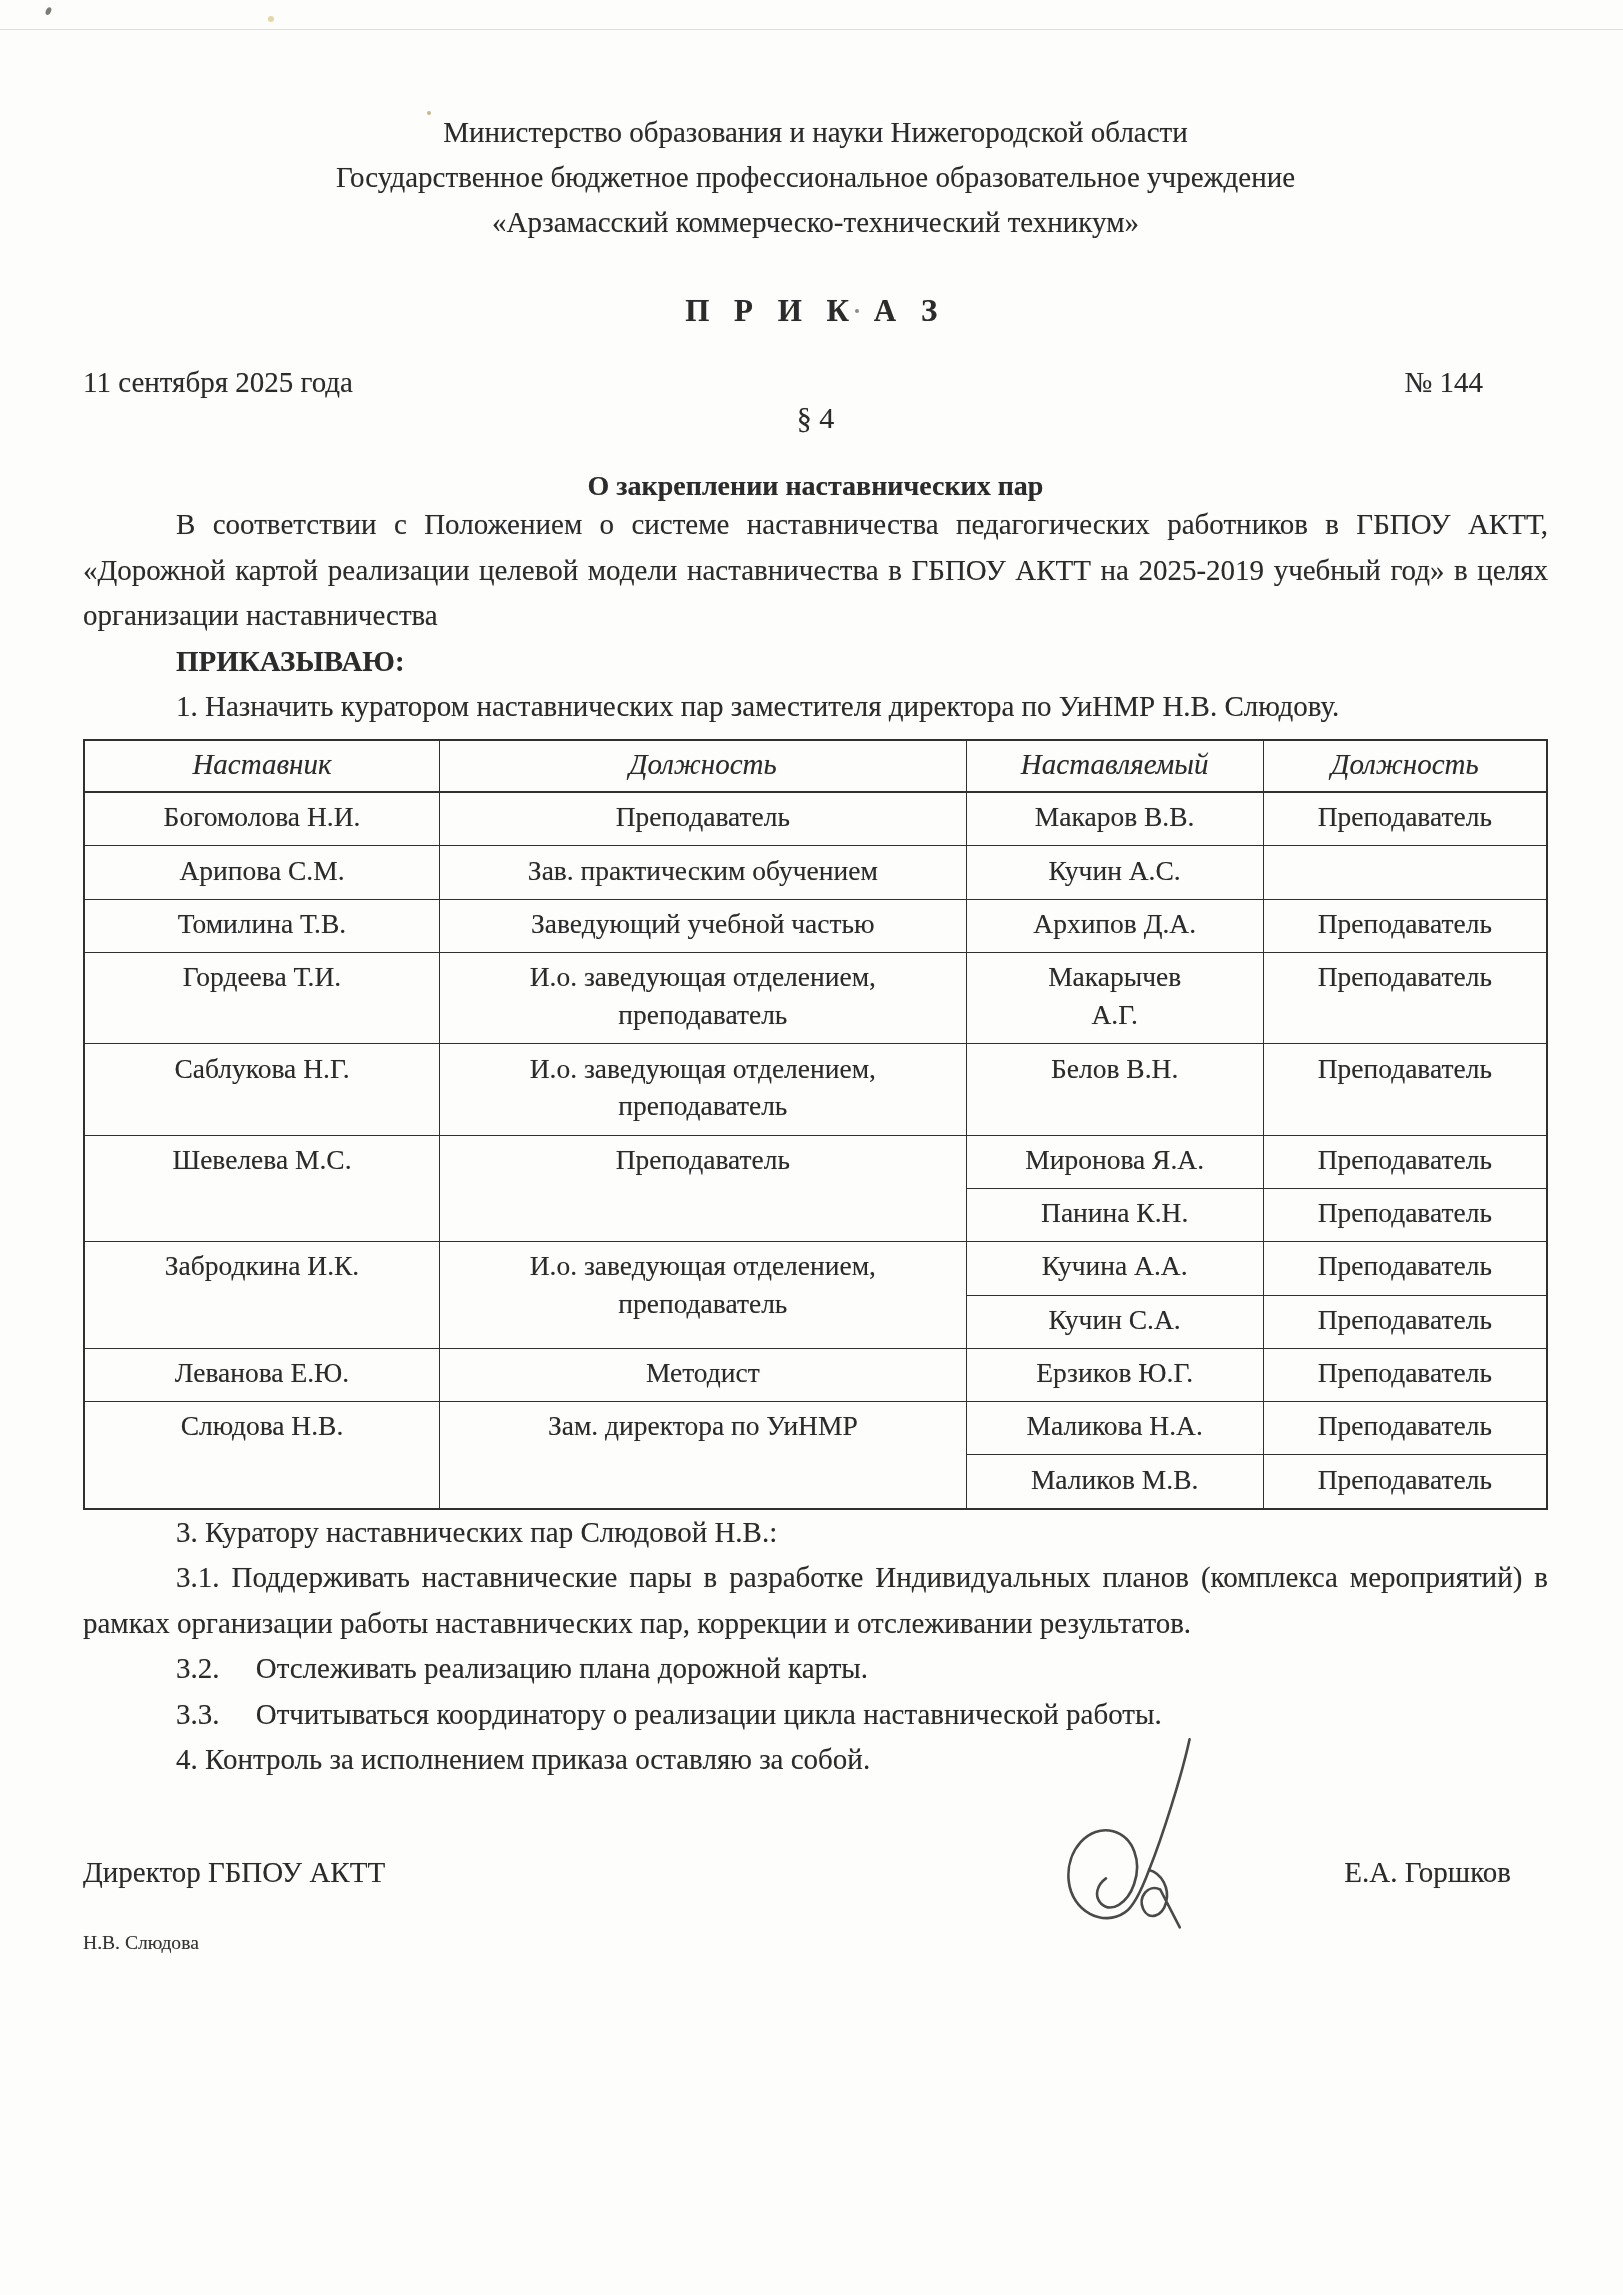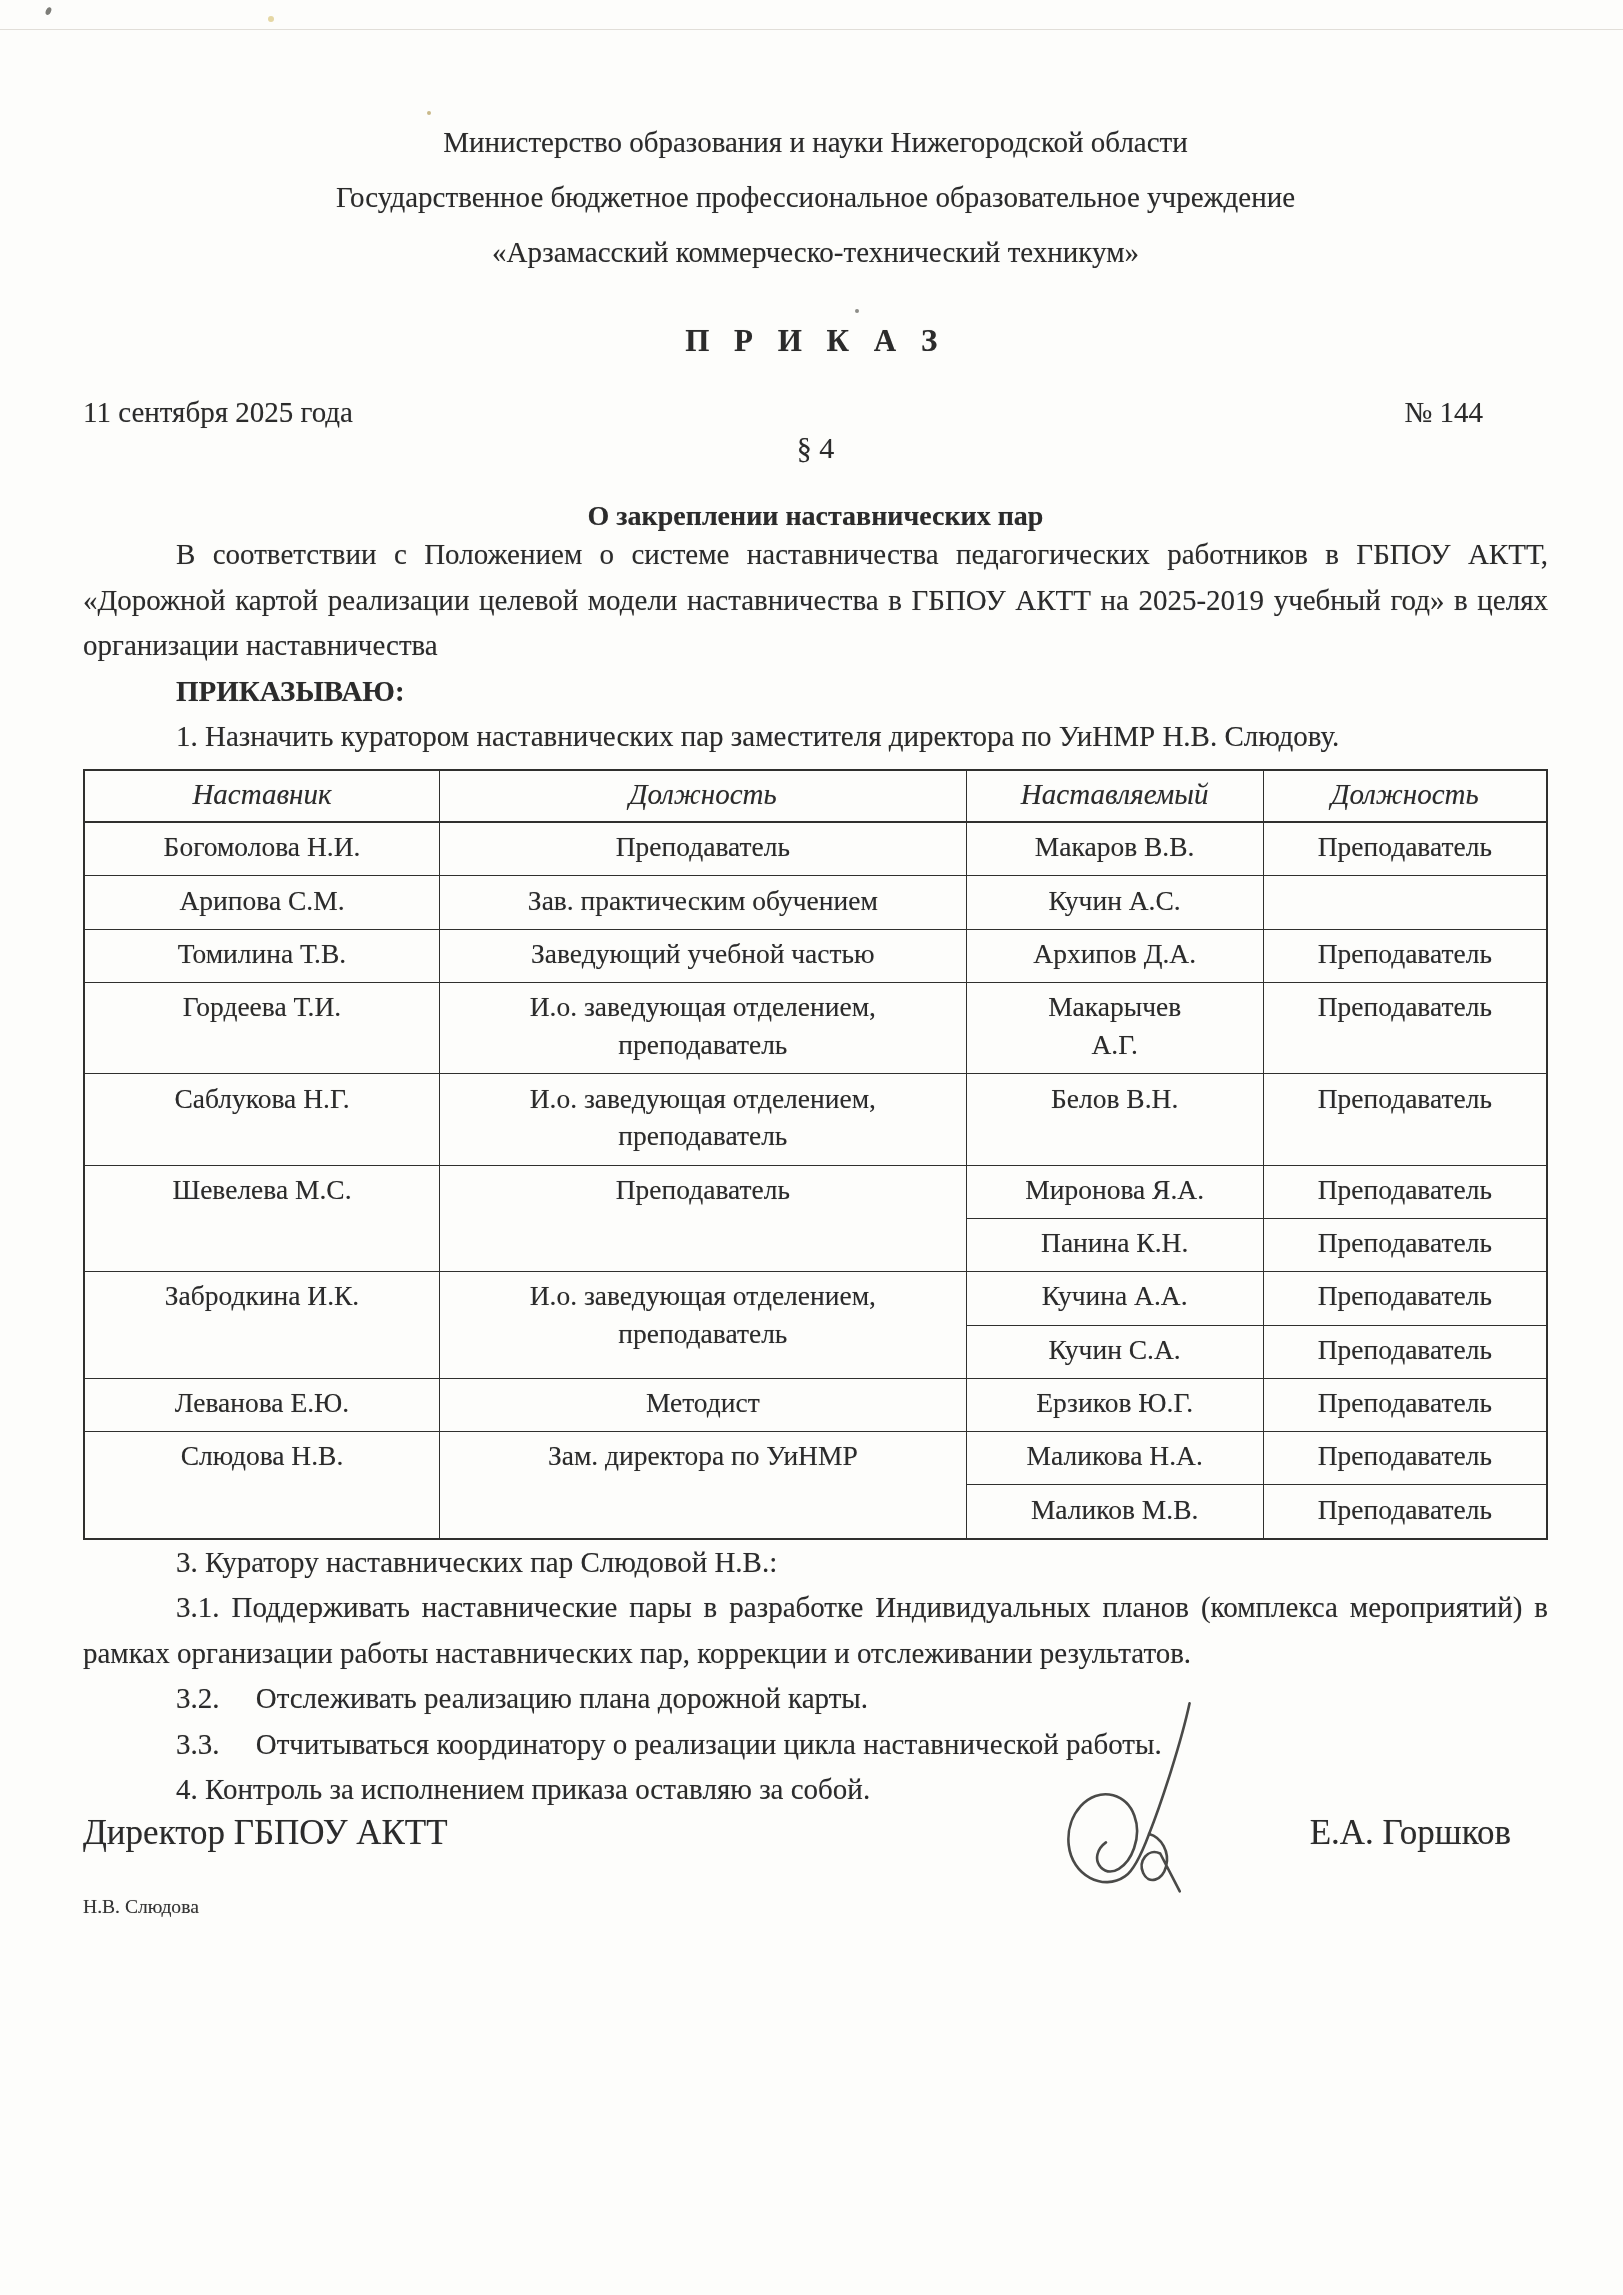--- a/index.html
+++ b/index.html
@@ -17,21 +17,21 @@
   }
   
   .scan-line { position:absolute; top:29px; left:0; width:100%; height:1.3px; background:#d9d6cf; opacity:.8; }
   .speck { position:absolute; border-radius:50%; }
   .speck-a { top:6.5px; left:46px; width:4.6px; height:7.9px; background:#7d7d78; transform:rotate(24deg); }
   .speck-b { top:16.4px; left:268px; width:5.9px; height:5.9px; background:#e5d7a4; }
   .speck-c { top:111px; left:427px; width:3.9px; height:3.9px; background:#c9b98a; }
   .speck-d { top:309px; left:855px; width:3.9px; height:3.9px; background:#8d8d88; }
 
   .doc-header { text-align:center; font-size:29px; line-height:1.55; }
-  .doc-header div { margin:10px;text-align:center; }
+  .doc-header div { margin:0;text-align:center; }
 
   .order-word { text-align:center; font-size:31px; font-weight:700; letter-spacing:8.5px; margin-top:48px; }
 
   .date-row { display:flex; justify-content:space-between; align-items:baseline; margin-top:37px; font-size:29px; }
   .date-row .order-number { padding-right:65px;text-align:right; }
 
   .section-mark { text-align:center; font-size:30px; margin-top:2.6px; }
 
   .doc-title { text-align:center; font-size:28px; font-weight:700; margin-top:35px; }
 
@@ -53,21 +53,21 @@
   }
   table.pairs td { padding:5.2px 11.8px 9.2px; line-height:1.38; vertical-align:top; text-align:center; }
   table.pairs { border:2px solid #30302e; }
   table.pairs thead th { border-bottom:2px solid #30302e; }
   .w-mentor { width:24.3%; }
   .w-role   { width:36%; }
   .w-mentee { width:20.3%; }
   .w-mrole  { width:19.4%; }
   td.col-role, td.col-mentee { white-space:pre-line; }
 
-  .sig-row { position:relative; display:flex; justify-content:space-between; align-items:flex-start; font-size:35px; }
+  .sig-row { position:relative; display:flex; justify-content:space-between; align-items:flex-start; margin-top:73px; font-size:29px; }
   .sig-name { padding-right:37px; }
   .sig-flourish { position:absolute; right:327px; bottom:-41px; }
 
   .footer-name { font-size:19.6px; margin-top:43px; color:#353535; }
 </style>
 </head>
 <body>
 
 <div class="page">
 

